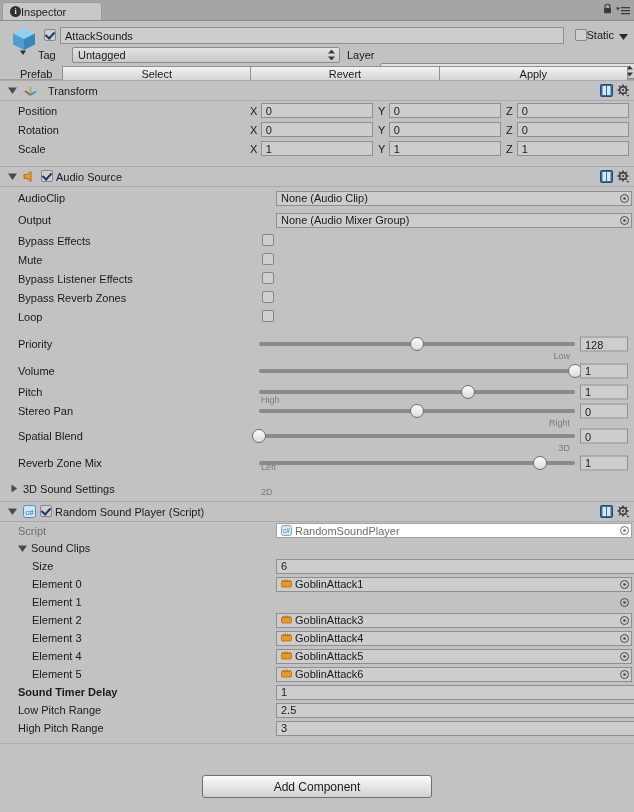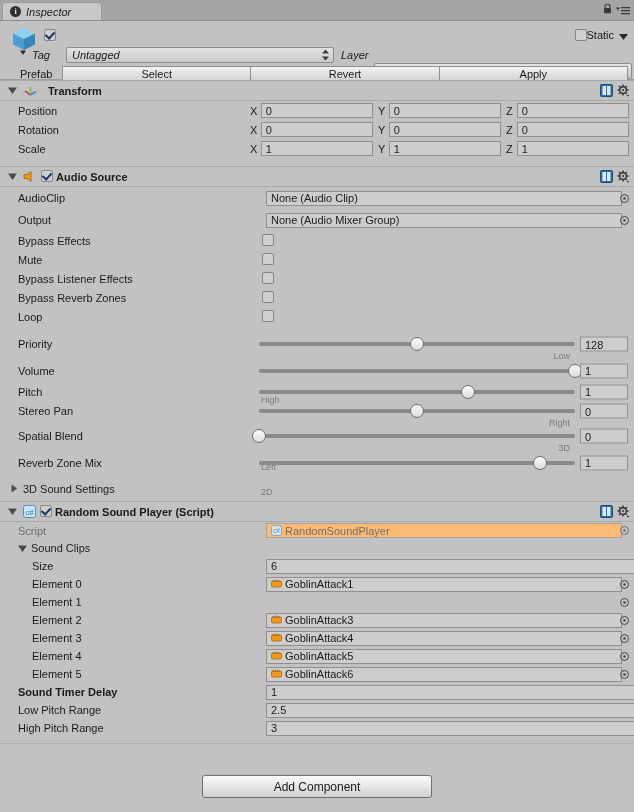--- a/index.html
+++ b/index.html
@@ -13,38 +13,38 @@
   }
   .win{position:relative;width:634px;height:812px;background:#c2c2c2;}
 
   
   .tabbar{position:relative;height:20px;background:#a5a5a5;
     border-bottom:1px solid #8d8d8d;}
   .tab{position:absolute;left:2px;top:2px;height:18px;width:100px;
     background:#c8c8c8;border:1px solid #9a9a9a;border-bottom:none;
     border-radius:3px 3px 0 0;display:flex;align-items:center;padding-left:7px;
     box-sizing:border-box;}
-  .tab-label{font-size:11px;color:#1d1d1d;margin-left:5px;font-style:italic;}
+  .tab-label{font-size:11px;color:#1d1d1d;}
   .info-icon{width:11px;height:11px;border-radius:50%;background:#2f2f2f;
     color:#e8e8e8;font-size:8px;font-weight:bold;display:flex;
     align-items:center;justify-content:center;font-family:"Liberation Serif",serif;}
   .lock-icon{position:absolute;right:22px;top:4px;width:9px;height:10px;}
   .menu-icon{position:absolute;right:4px;top:6px;width:14px;height:9px;}
 
   
   .go-header{position:relative;height:58px;background:#c2c2c2;
     border-bottom:1px solid #a0a0a0;}
   .cube-icon{position:absolute;left:10px;top:5px;width:28px;height:30px;}
   .go-enable{position:absolute;left:44px;top:8px;}
   .go-name{position:absolute;left:60px;top:6px;width:504px;height:17px;}
   .static-box{position:absolute;right:47px;top:8px;}
   .static-label{position:absolute;right:20px;top:8px;font-size:11px;}
   .static-arrow{position:absolute;right:6px;top:13px;}
 
-  .row-tag{position:absolute;left:4px;top:26px;width:524px;height:17px;font-style:italic;}
+  .row-tag{position:absolute;left:10px;top:26px;width:524px;height:17px;}
   .lbl-tag{position:absolute;left:28px;top:2px;font-size:11px;}
   .dd-tag{position:absolute;left:62px;top:0;width:268px;height:16px;}
   .lbl-layer{position:absolute;left:337px;top:2px;font-size:11px;}
   .dd-layer{position:absolute;left:370px;top:0;width:258px;height:16px;}
 
   .row-prefab{position:absolute;left:0;top:45px;width:634px;height:17px;}
   .lbl-prefab{position:absolute;left:20px;top:2px;font-size:11px;}
   .pf-btns{position:absolute;left:62px;top:0;width:566px;height:16px;display:flex;}
   .pf-btn{flex:1;border:1px solid #8f8f8f;border-left:none;
     background:linear-gradient(#f2f2f2,#d3d3d3);
@@ -56,44 +56,44 @@
   .dropdown{background:linear-gradient(#e4e4e4,#c9c9c9);
     border:1px solid #8c8c8c;border-radius:2px;box-sizing:border-box;
     display:flex;align-items:center;padding-left:5px;font-size:11px;
     position:relative;}
   .dd-arrows{position:absolute;right:4px;top:50%;transform:translateY(-50%);
     width:7px;height:11px;}
 
   .field{background:#cdcdcd;border:1px solid #8f8f8f;box-sizing:border-box;
     display:flex;align-items:center;padding-left:4px;font-size:11px;
     color:#1a1a1a;overflow:hidden;white-space:nowrap;}
-  .field.dis{color:#6e6e6e;background:#fdba74;border-color:#a3a3a3;}
+  .field.dis{color:#6e6e6e;background:#ffffff;border-color:#a3a3a3;}
 
   .cbx{width:12px;height:12px;background:#cfcfcf;border:1px solid #878787;
     border-radius:2px;box-sizing:border-box;position:relative;display:inline-block;}
   .cbx.on::after{content:"";position:absolute;left:2px;top:0px;width:4px;height:7px;
     border:solid #15386b;border-width:0 2px 2px 0;transform:rotate(42deg);}
 
   
   .comp-head{position:relative;height:19px;background:#c2c2c2;
     border-top:1px solid #aaa;border-bottom:1px solid #aaa;
     display:flex;align-items:center;}
   .foldout{width:9px;height:9px;margin-left:8px;flex:0 0 auto;}
-  .comp-title{font-size:11px;font-weight:bold;margin-left:3px;}
+  .comp-title{font-size:11px;font-weight:normal;margin-left:3px;}
   .comp-right{position:absolute;right:4px;top:3px;display:flex;
     align-items:center;gap:4px;}
   .help-icon{width:13px;height:13px;}
   .gear-icon{width:13px;height:13px;}
 
   
   .prow{position:relative;height:19px;display:flex;align-items:center;}
   .plabel{position:absolute;left:18px;font-size:11px;}
   .plabel.ind{left:32px;}
   .plabel.bold{font-weight:bold;}
-  .pfield{position:absolute;left:266px;width:356px;height:15px;}
+  .pfield{position:absolute;left:276px;width:356px;height:15px;}
   .pfield.wide{width:371px;}
   .picker{position:absolute;left:620px;width:9px;height:9px;}
 
   
   .v3{position:absolute;left:250px;width:384px;height:16px;display:flex;
     align-items:center;}
   .v3 .ax{width:11px;font-size:11px;text-align:left;}
   .v3 .vf{width:115px;height:15px;margin-right:5px;}
 
   
@@ -146,20 +146,21 @@
       <path d="M14 2 L25 7.5 L14 13 L3 7.5 Z" fill="#8fd0ef"></path>
       <path d="M3 7.5 L14 13 L14 24 L3 18.5 Z" fill="#4c9ed0"></path>
       <path d="M25 7.5 L14 13 L14 24 L25 18.5 Z" fill="#3a86bb"></path>
       <path d="M10 24.5 L16 24.5 L13 29 Z" fill="#2f2f2f"></path>
     </svg>
 
     <span class="go-enable">
       <span class="cbx on"></span>
     </span>
 
+    <div class="go-name field">AttackSounds</div>
 
     <span class="static-box">
       <span class="cbx"></span>
     </span>
     <span class="static-label">Static</span>
     <svg class="static-arrow" width="9" height="6" viewBox="0 0 9 6">
       <path d="M0 0 L9 0 L4.5 6 Z" fill="#2b2b2b"></path>
     </svg>
 
     <div class="row-tag">

